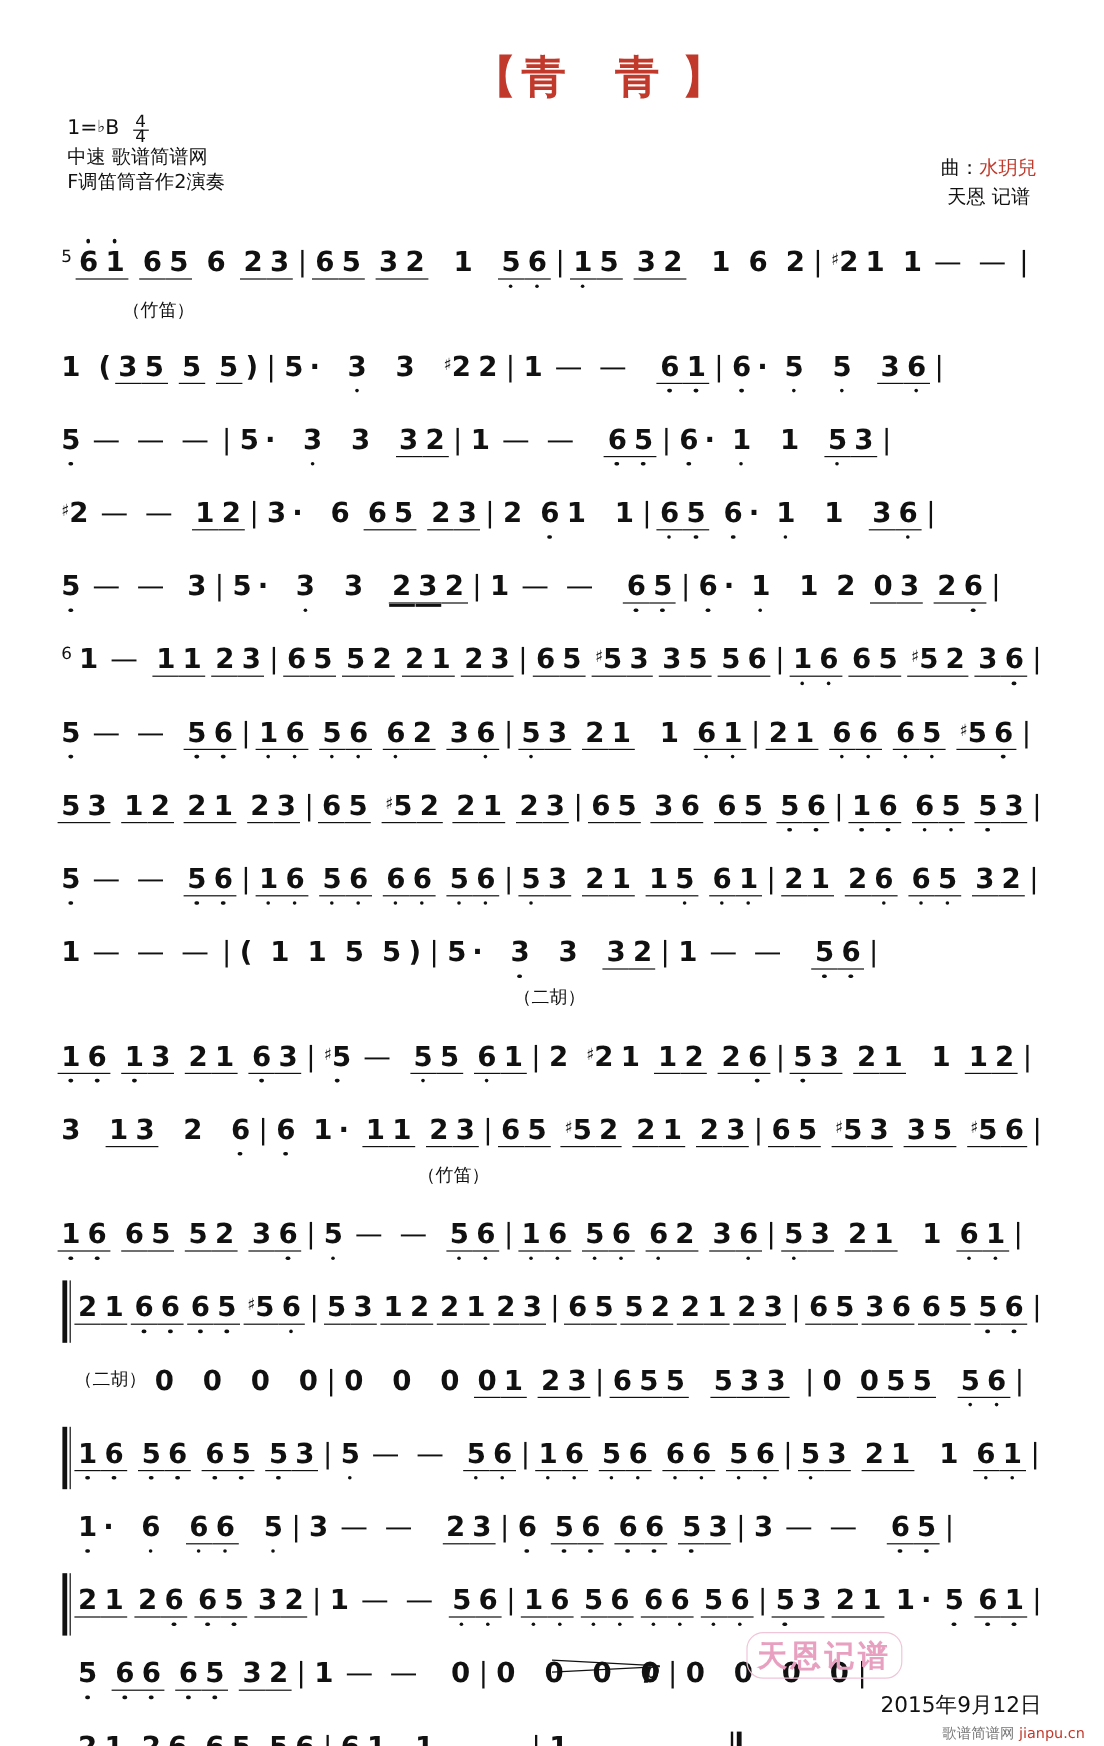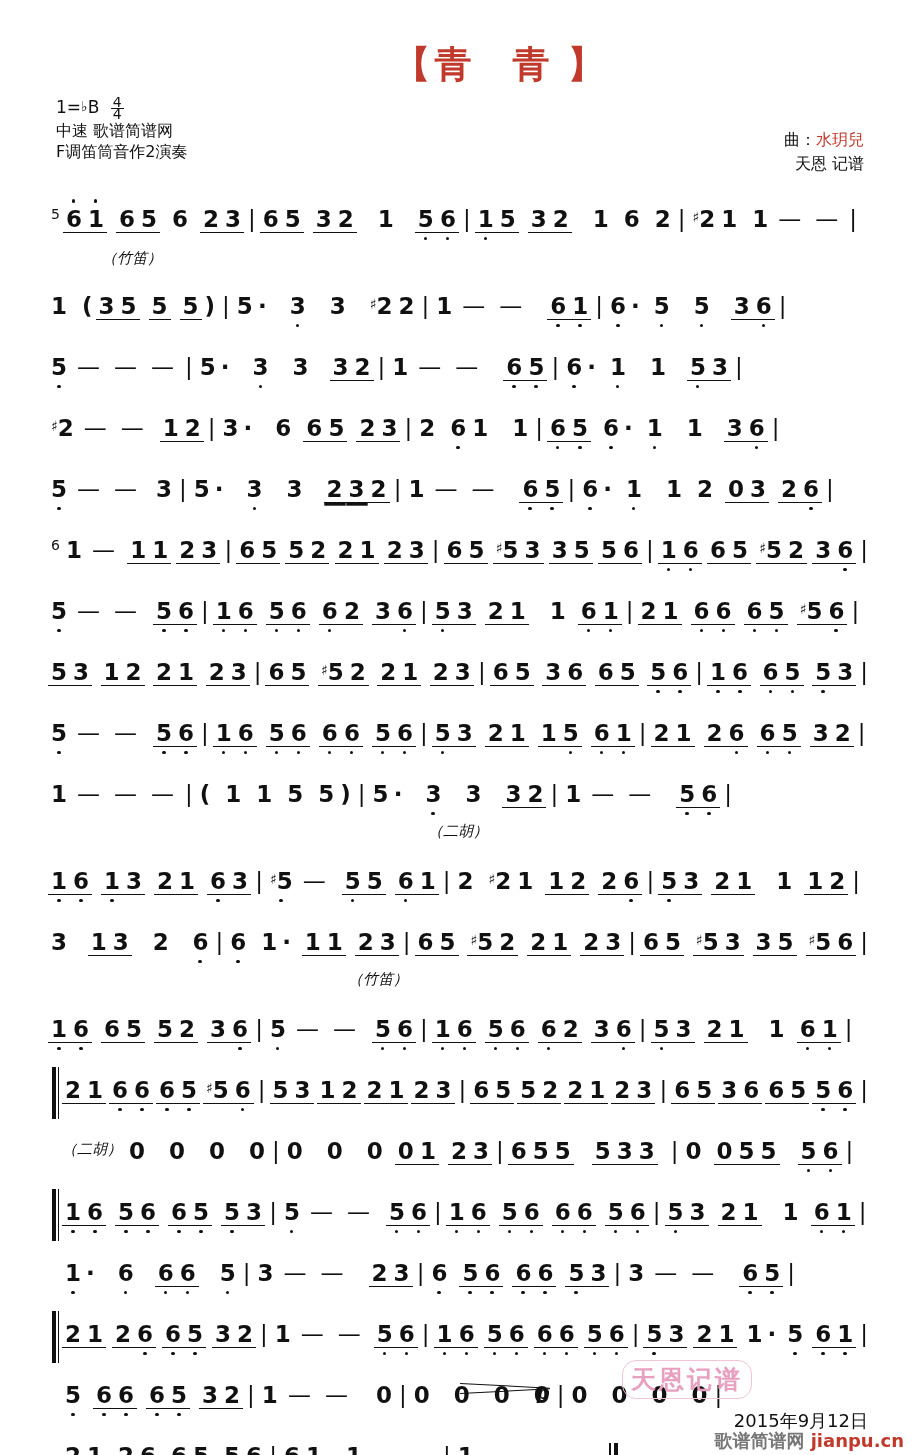--- a/index.html
+++ b/index.html
@@ -43,21 +43,21 @@
     font-family:"DejaVu Sans", sans-serif;font-size:16px;line-height:21px;
   }
   .hdr-left .keyline{font-size:17px;}
   .hdr-left .flat{font-size:14px;vertical-align:2px;}
   .frac{display:inline-block;vertical-align:-6px;text-align:center;line-height:11px;font-size:14px;margin-left:6px;}
   .frac .num{display:block;border-bottom:1.6px solid #111;padding:0 2px;}
   .frac .den{display:block;padding:0 2px;}
 
   
   .hdr-right{
-    position:absolute;right:56px;top:128px;text-align:right;
+    position:absolute;right:56px;top:128px;text-align:center;
     font-family:"DejaVu Sans", sans-serif;font-size:16px;line-height:24px;
   }
   .hdr-right .red{color:#c0392b;}
 
   
   .staff{
     position:absolute;left:48px;top:192px;width:824px;
   }
   .row{
     position:relative;
@@ -98,21 +98,21 @@
   
   .small{font-size:14px;}
   
   .repeat{
     position:absolute;left:-10px;top:4px;height:52px;width:10px;
   }
   .repeat .thick{position:absolute;left:0;top:0;width:3.5px;height:100%;background:#111;}
   .repeat .thin{position:absolute;left:6px;top:0;width:1.4px;height:100%;background:#111;}
 
   .label{
-    position:absolute;font-family:"DejaVu Sans", sans-serif;font-size:15px;font-style:italic;
+    position:absolute;font-family:"DejaVu Sans", sans-serif;font-size:15px;
   }
 
   .final{
     display:inline-block;position:relative;width:12px;height:26px;vertical-align:-5px;
   }
   .final .t{position:absolute;right:0;top:0;width:4px;height:100%;background:#111;}
   .final .n{position:absolute;right:7px;top:0;width:1.5px;height:100%;background:#111;}
 
   
   .stamp{
@@ -121,21 +121,21 @@
     font-size:25px;font-weight:bold;color:#e8a0c0;
     letter-spacing:3px;
     border:1px solid #f0c5d8;padding:2px 8px;border-radius:14px;
   }
   .date{
     position:absolute;right:52px;bottom:22px;
     font-family:"DejaVu Sans", sans-serif;font-size:18px;color:#111;
   }
   .site{
     position:absolute;right:16px;bottom:2px;
-    font-family:"DejaVu Sans", sans-serif;font-size:18px;color:#777;font-weight:bold;
+    font-family:"DejaVu Sans", sans-serif;font-size:12px;color:#777;
   }
   .site .u{color:#c0392b;}
   .dyn{
     position:absolute;left:536px;bottom:52px;
     font-family:"DejaVu Serif", serif;font-style:italic;font-size:19px;font-weight:bold;
   }
   .hairpin{
     position:absolute;left:460px;bottom:60px;width:90px;height:12px;
   }
   .hairpin .a{position:absolute;left:0;top:0;width:90px;height:1.4px;background:#111;transform:rotate(3deg);transform-origin:left;}

